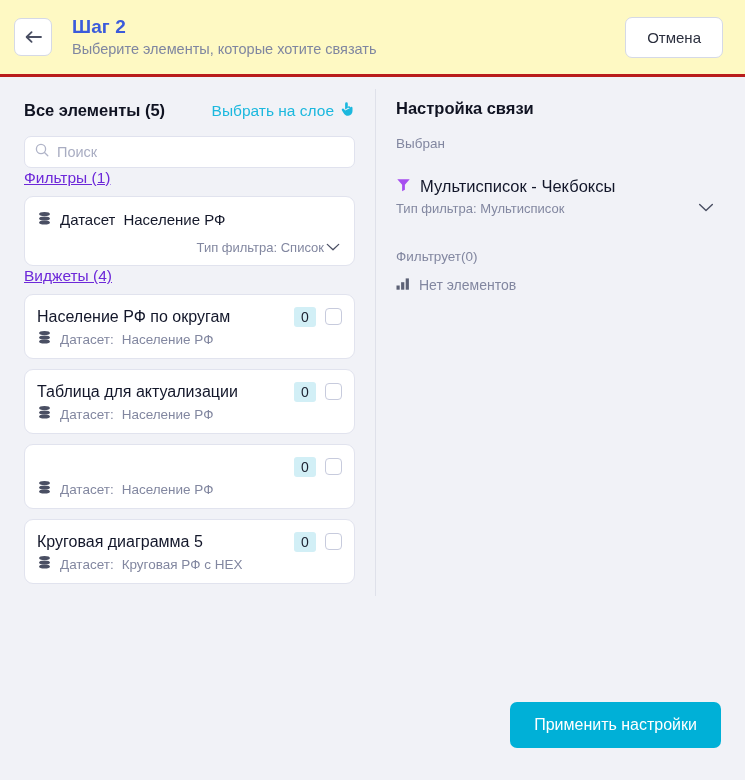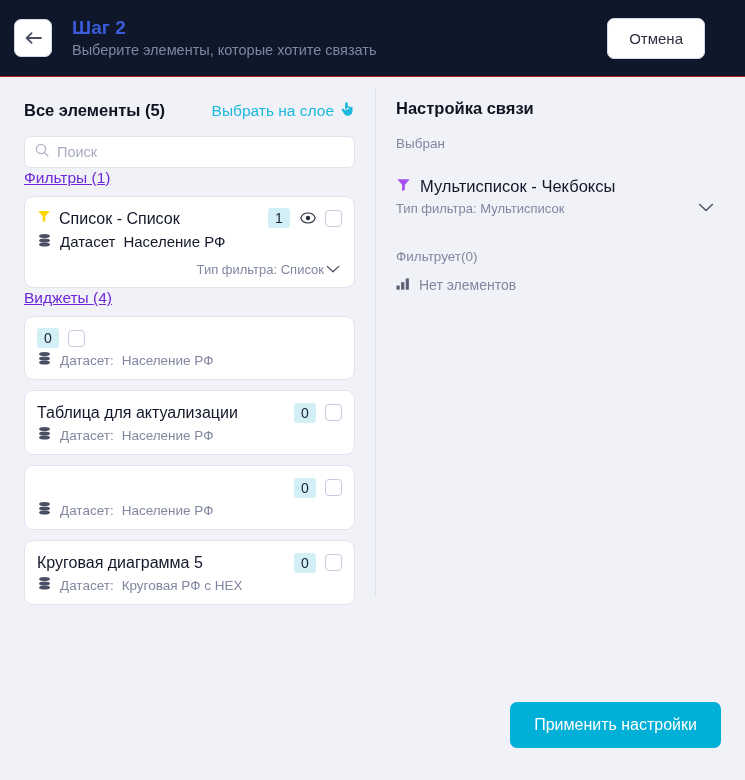--- a/index.html
+++ b/index.html
@@ -23,25 +23,25 @@
     position: relative;
     display: flex;
     flex-direction: column;
     background: #f1f2f7;
   }
 
   
   .header {
     height: 77px;
     min-height: 77px;
-    background: #0f172a;
-    border-bottom: 1px solid #b91c1c;
-    display: flex;
-    align-items: center;
-    padding: 0 40px 0 14px;
+    background: #fef9c3;
+    border-bottom: 3px solid #b91c1c;
+    display: flex;
+    align-items: center;
+    padding: 0 22px 0 14px;
   }
 
   .back-btn {
     width: 38px;
     height: 38px;
     border: 1px solid #d5d9e6;
     border-radius: 7px;
     background: #ffffff;
     display: flex;
     align-items: center;
@@ -418,40 +418,20 @@
             <circle cx="6" cy="6" r="4.6" stroke="#b0b4c8" stroke-width="1.3"></circle>
             <path d="M9.5 9.5L12.8 12.8" stroke="#b0b4c8" stroke-width="1.3" stroke-linecap="round"></path>
           </svg>
         </span>
         <input type="text" value="" placeholder="Поиск" style="">
       </div>
 
       <div class="group-label">Фильтры (1)</div>
 
       <div class="card filter-card">
-        <div class="card-row">
-          <div class="card-title-wrap">
-            <span>
-              <svg width="14" height="14" viewBox="0 0 14 14" fill="none">
-                <path d="M1.2 2.1h11.6L8.3 7.3v4.6l-2.6 1.3V7.3z" fill="#ffd400"></path>
-              </svg>
-            </span>
-            <span class="card-title">Список - Список</span>
-          </div>
-          <div class="card-actions">
-            <span class="count-badge">1</span>
-            <span class="eye-btn">
-              <svg width="16" height="12" viewBox="0 0 16 12" fill="none">
-                <path d="M8 1C4.3 1 1.6 3.6 0.8 6c0.8 2.4 3.5 5 7.2 5s6.4-2.6 7.2-5C14.4 3.6 11.7 1 8 1z" stroke="#2b2f3e" stroke-width="1.1"></path>
-                <circle cx="8" cy="6" r="2.2" fill="#2b2f3e"></circle>
-              </svg>
-            </span>
-            <span class="checkbox"></span>
-          </div>
-        </div>
         <div class="dataset-row">
           <span>
             <svg width="15" height="15" viewBox="0 0 15 15" fill="none">
               <ellipse cx="7.5" cy="3.1" rx="5.4" ry="2" fill="#4a4f63"></ellipse>
               <ellipse cx="7.5" cy="7.4" rx="5.4" ry="2" fill="#4a4f63"></ellipse>
               <ellipse cx="7.5" cy="11.6" rx="5.4" ry="2" fill="#4a4f63"></ellipse>
             </svg>
           </span>
           <span class="dataset-text">Датасет</span>
           <span class="dataset-text">Население РФ</span>
@@ -463,20 +443,23 @@
               <path d="M1.3 1.4L7 6.8l5.7-5.4" stroke="#4a4f63" stroke-width="1.3" stroke-linecap="round" stroke-linejoin="round"></path>
             </svg>
           </span>
         </div>
       </div>
 
       <div class="group-label">Виджеты (4)</div>
 
       <div class="card widget-card">
         <div class="card-row">
+          <div class="card-title-wrap">
+            <span class="card-title">Население РФ по округам</span>
+          </div>
           <div class="card-actions">
             <span class="count-badge">0</span>
             <span class="checkbox"></span>
           </div>
         </div>
         <div class="dataset-row">
           <span>
             <svg width="15" height="15" viewBox="0 0 15 15" fill="none">
               <ellipse cx="7.5" cy="3.1" rx="5.4" ry="2" fill="#4a4f63"></ellipse>
               <ellipse cx="7.5" cy="7.4" rx="5.4" ry="2" fill="#4a4f63"></ellipse>

